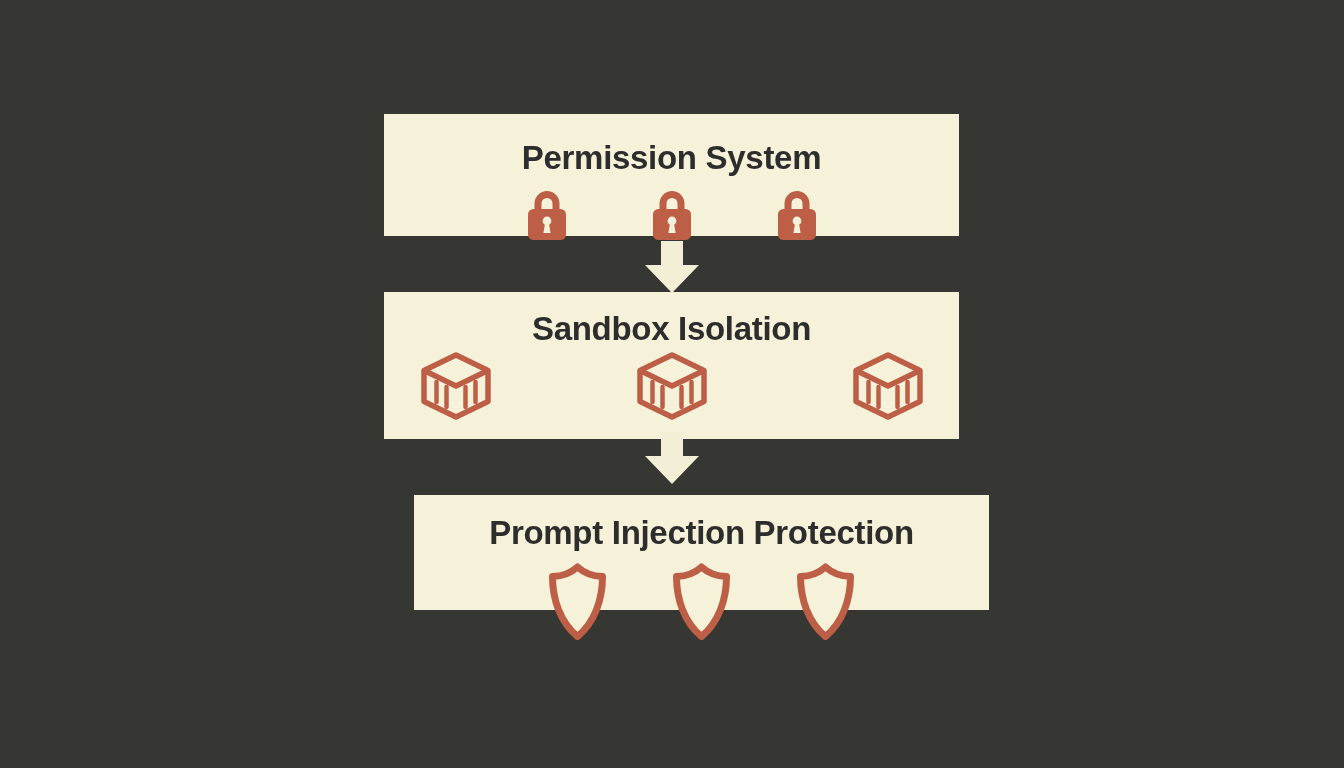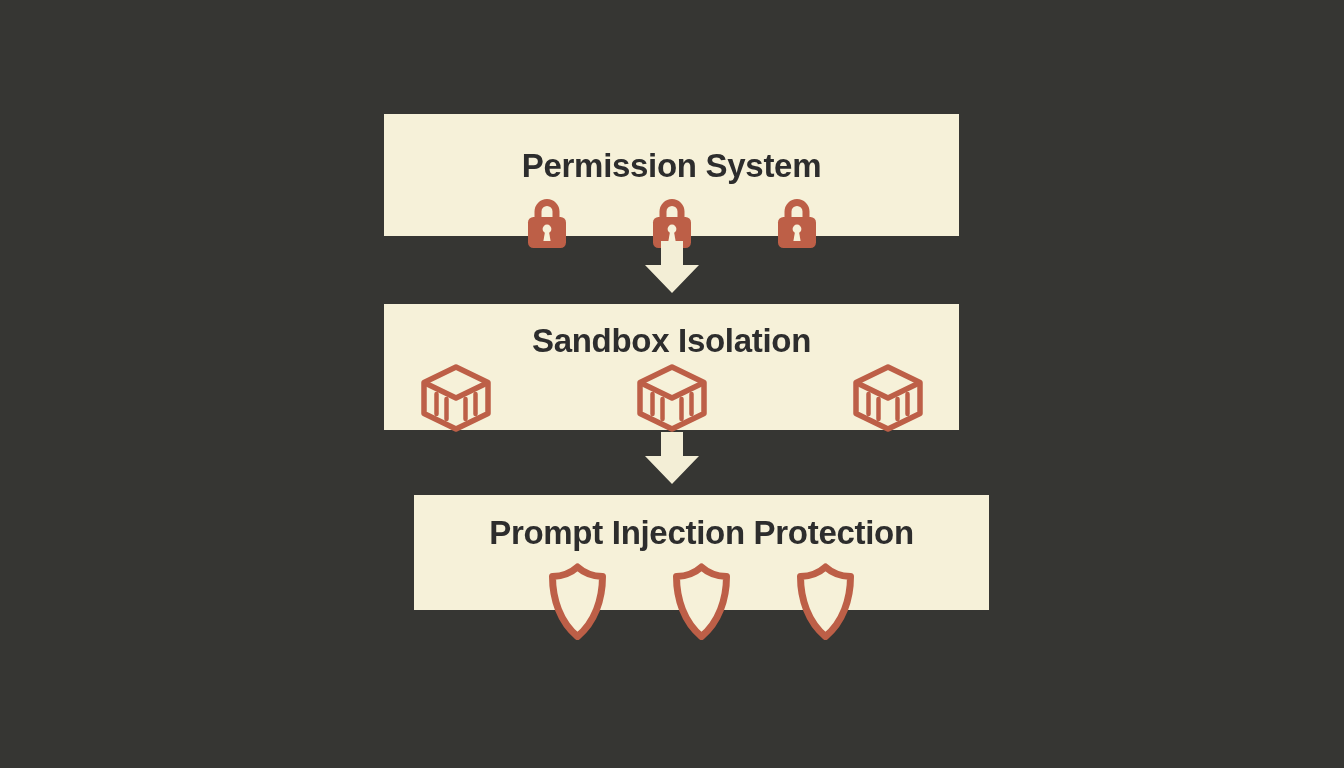--- a/index.html
+++ b/index.html
@@ -19,32 +19,32 @@
     position: absolute;
     left: 384px;
     width: 575px;
     background: var(--panel-color, #f6f1d9);
     display: flex;
     flex-direction: column;
     align-items: center;
     overflow: visible;
   }
   .layer-permission   { top: 114px; height: 122px; }
-  .layer-sandbox      { top: 304px; height: 126px; }
+  .layer-sandbox      { top: 292px; height: 147px; }
   .layer-prompt       { top: 495px; height: 115px; margin-left: 30px; }
 
   .layer-title {
     font-size: 33px;
     font-weight: bold;
     line-height: 40px;
     letter-spacing: -0.3px;
     color: var(--title-color, #2d2d2d);
     white-space: nowrap;
   }
-  .layer-permission .layer-title { margin-top: 32px; }
+  .layer-permission .layer-title { margin-top: 24px; }
   .layer-sandbox    .layer-title { margin-top: 17px; }
   .layer-prompt     .layer-title { margin-top: 18px; }
 
   .icon-row { display: flex; align-items: flex-start; }
   .row-locks   { gap: 81px;  margin-top: 9px; }
   .row-crates  { gap: 142px; margin-top: 2px; }
   .row-shields { gap: 61px;  margin-top: 9px; }
 
   .icon { display: block; color: var(--icon-color, #bd5f47); line-height: 0; }
   .icon svg { display: block; }

